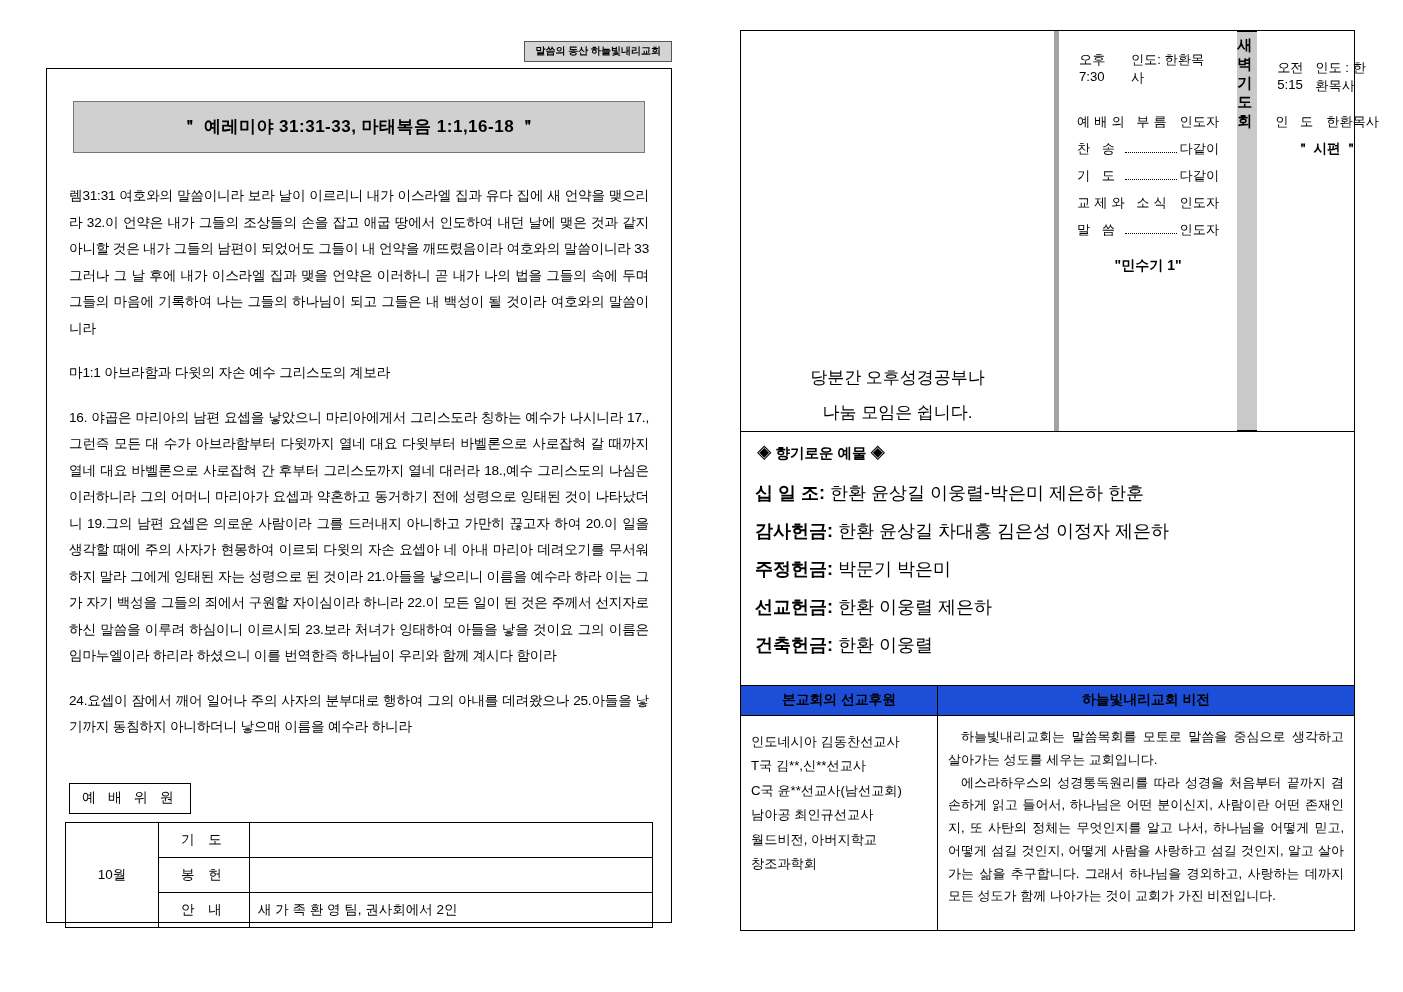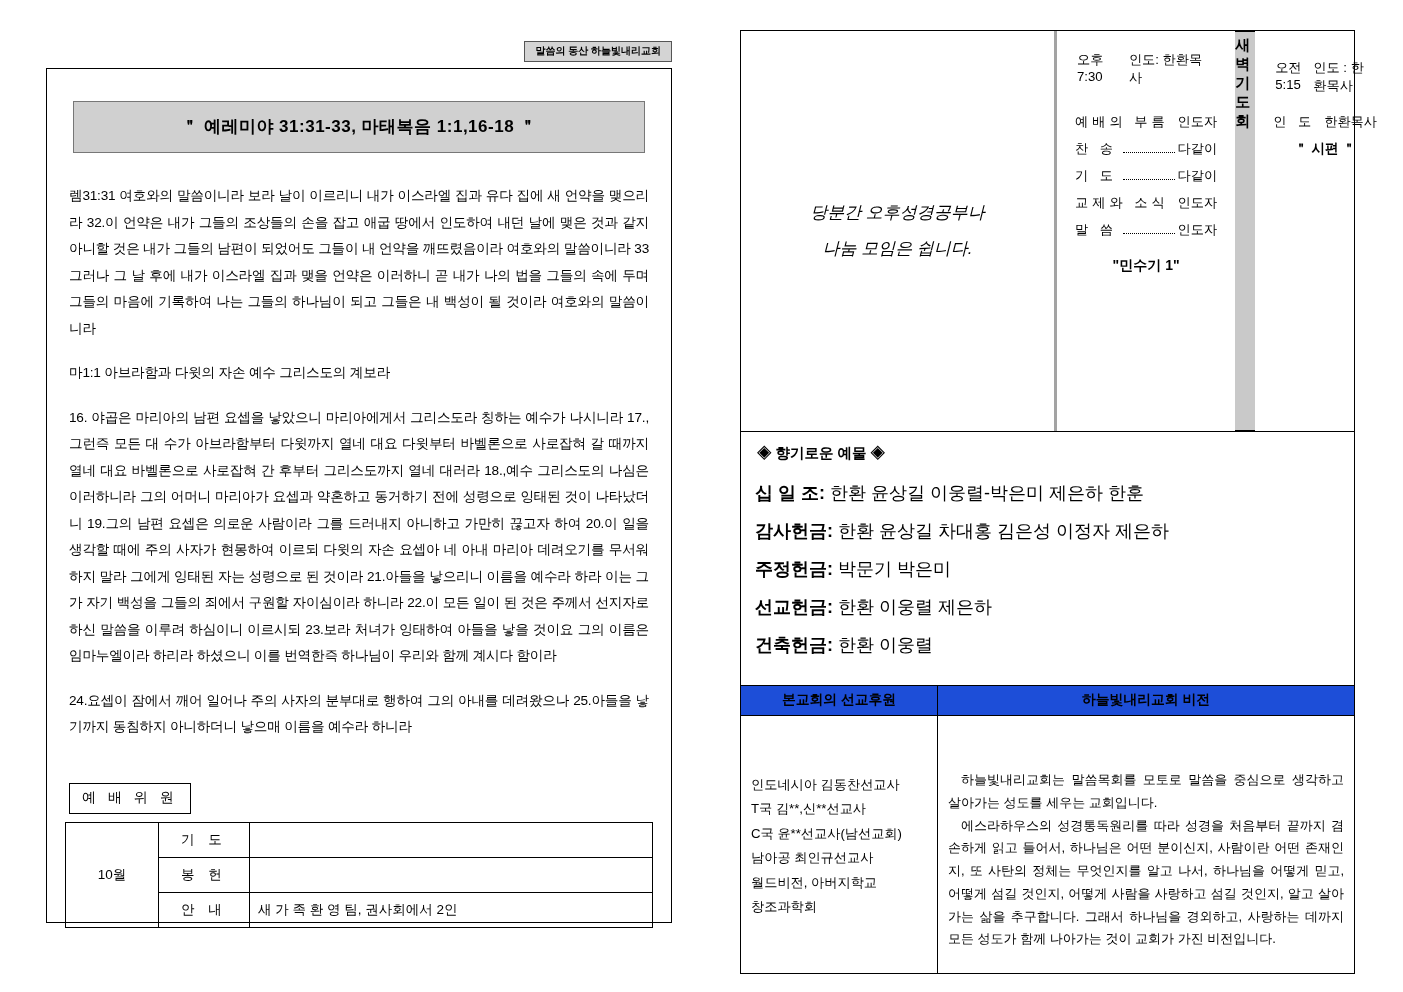--- a/index.html
+++ b/index.html
@@ -131,28 +131,27 @@
     border: 1px solid #000;
     box-sizing: border-box;
     position: relative;
   }
   .rb-top {
     display: flex;
     height: 400px;
   }
   .rb-left {
     flex: 0 0 313px;
-    border-right: 3px solid #a3a3a3;
-    display: flex;
-    align-items: center;
+    border-right: 5px solid #a3a3a3;
+    display: flex;
+    align-items: flex-end;
     justify-content: center;
     text-align: center;
     font-size: 17px;
     line-height: 2.1;
-    font-style: italic;
   }
   .rb-right {
     flex: 1;
     display: flex;
     flex-direction: row;
   }
   .svc-block {
     padding: 20px 14px 6px 14px;
     font-size: 13.2px;
   }
@@ -249,21 +248,20 @@
     font-weight: bold;
     font-size: 13.8px;
     padding: 5px 0 6px 0;
   }
   .bt-body {
     padding: 14px 8px 12px 10px;
     font-size: 13.2px;
     line-height: 1.85;
     height: 214px;
     box-sizing: border-box;
-    margin-top: 43px;
   }
   .bt-body.vision {
     font-size: 13px;
     line-height: 1.75;
     text-align: justify;
     padding: 10px 10px 10px 10px;
   }
   .bt-body.vision p { margin: 0 0 0 0; }
   .indent { text-indent: 13px; }
 </style>

